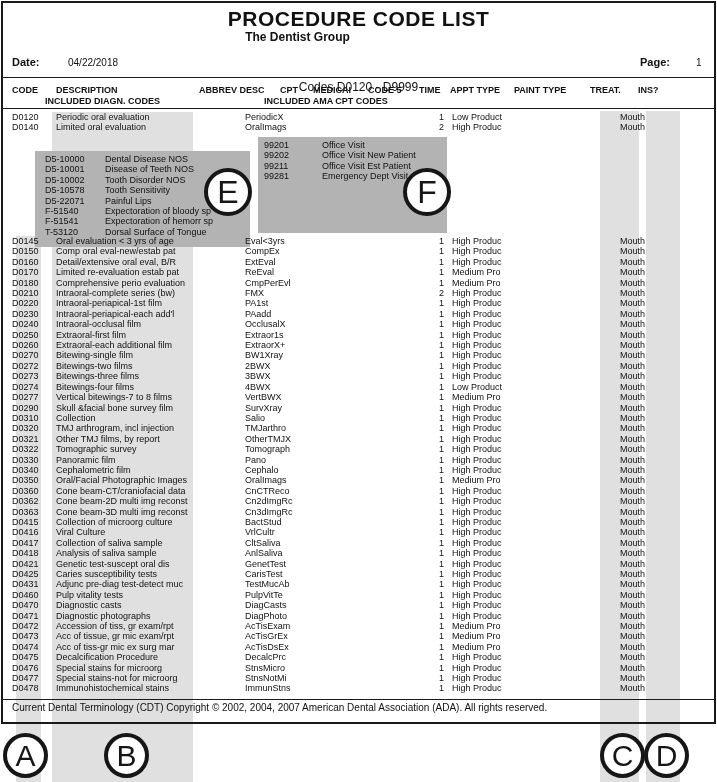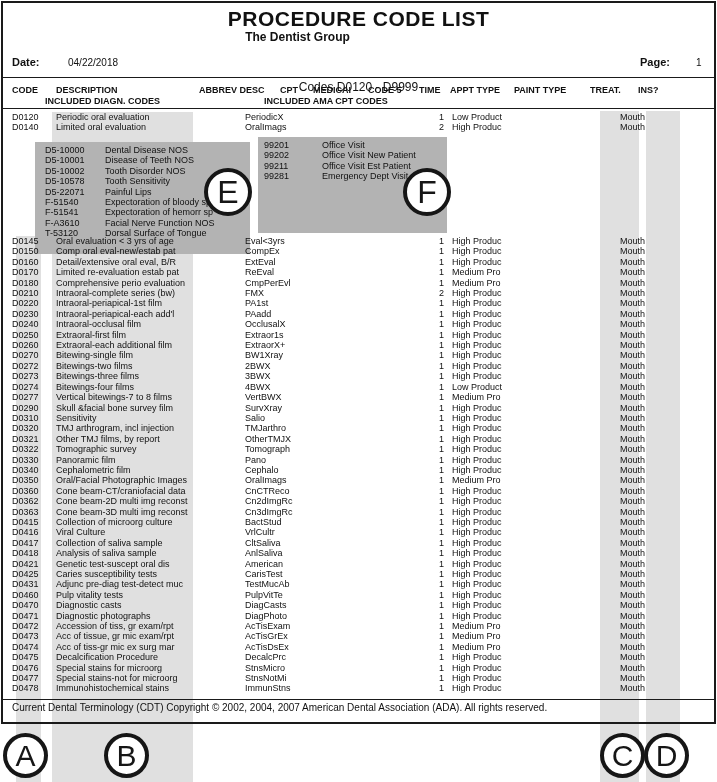--- a/index.html
+++ b/index.html
@@ -42,21 +42,21 @@
   .row{position:relative;height:10.42px;}
   .cell{position:absolute;top:0;white-space:nowrap;font-size:9px;line-height:10.5px;}
   .c-code{left:12px;}
   .c-desc{left:56px;}
   .c-abbrev{left:199px;margin-left:46px;}
   .c-time{left:414px;width:30px;text-align:right;}
   .c-appt{left:452px;}
   .c-treat{left:577px;margin-left:43px;}
 
   .graybox{position:absolute;background:var(--box,#b3b3b3);z-index:3;}
-  #box-e{left:35px;top:142px;width:215px;height:112px;}
+  #box-e{left:35px;top:151px;width:215px;height:96px;}
   #box-f{left:258px;top:137px;width:189px;height:96px;}
   .boxrows{position:absolute;left:0;top:3px;width:100%;}
   .e-code{left:10px;}  .e-desc{left:70px;}
   .f-code{left:6px;}   .f-desc{left:52px;margin-left:12px;}
 
   #footer-text{top:702px;left:12px;font-size:10px;}
 
   .circle{position:absolute;border:4px solid #161616;border-radius:50%;background:#fff;
     display:flex;align-items:center;justify-content:center;z-index:4;color:#161616;}
   .circle-lg{width:40px;height:40px;font-size:32px;}
@@ -146,24 +146,20 @@
       </div>
       <div class="row">
         <span class="cell e-code">F-51540</span>
         <span class="cell e-desc">Expectoration of bloody sp</span>
       </div>
       <div class="row">
         <span class="cell e-code">F-51541</span>
         <span class="cell e-desc">Expectoration of hemorr sp</span>
       </div>
       <div class="row">
-        <span class="cell e-code">F-A3610</span>
-        <span class="cell e-desc">Facial Nerve Function NOS</span>
-      </div>
-      <div class="row">
         <span class="cell e-code">T-53120</span>
         <span class="cell e-desc">Dorsal Surface of Tongue</span>
       </div>
     </div>
 </div>
 <div class="graybox" id="box-f">
   <div class="boxrows">
       <div class="row">
         <span class="cell f-code">99201</span>
         <span class="cell f-desc">Office Visit</span>
@@ -315,21 +311,21 @@
     <div class="row">
       <span class="cell c-code">D0290</span>
       <span class="cell c-desc">Skull &amp;facial bone survey film</span>
       <span class="cell c-abbrev">SurvXray</span>
       <span class="cell c-time">1</span>
       <span class="cell c-appt">High Produc</span>
       <span class="cell c-treat">Mouth</span>
     </div>
     <div class="row">
       <span class="cell c-code">D0310</span>
-      <span class="cell c-desc">Sensitivity</span>
+      <span class="cell c-desc">Collection</span>
       <span class="cell c-abbrev">Salio</span>
       <span class="cell c-time">1</span>
       <span class="cell c-appt">High Produc</span>
       <span class="cell c-treat">Mouth</span>
     </div>
     <div class="row">
       <span class="cell c-code">D0320</span>
       <span class="cell c-desc">TMJ arthrogram, incl injection</span>
       <span class="cell c-abbrev">TMJarthro</span>
       <span class="cell c-time">1</span>
@@ -428,21 +424,21 @@
       <span class="cell c-code">D0418</span>
       <span class="cell c-desc">Analysis of saliva sample</span>
       <span class="cell c-abbrev">AnlSaliva</span>
       <span class="cell c-time">1</span>
       <span class="cell c-appt">High Produc</span>
       <span class="cell c-treat">Mouth</span>
     </div>
     <div class="row">
       <span class="cell c-code">D0421</span>
       <span class="cell c-desc">Genetic test-suscept oral dis</span>
-      <span class="cell c-abbrev">American</span>
+      <span class="cell c-abbrev">GenetTest</span>
       <span class="cell c-time">1</span>
       <span class="cell c-appt">High Produc</span>
       <span class="cell c-treat">Mouth</span>
     </div>
     <div class="row">
       <span class="cell c-code">D0425</span>
       <span class="cell c-desc">Caries susceptibility tests</span>
       <span class="cell c-abbrev">CarisTest</span>
       <span class="cell c-time">1</span>
       <span class="cell c-appt">High Produc</span>

